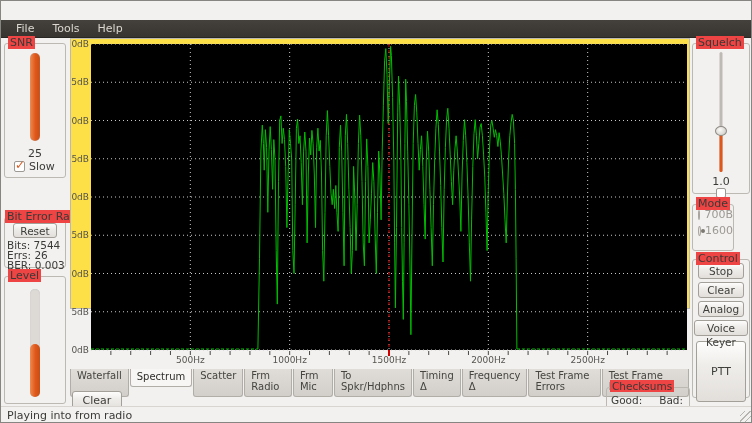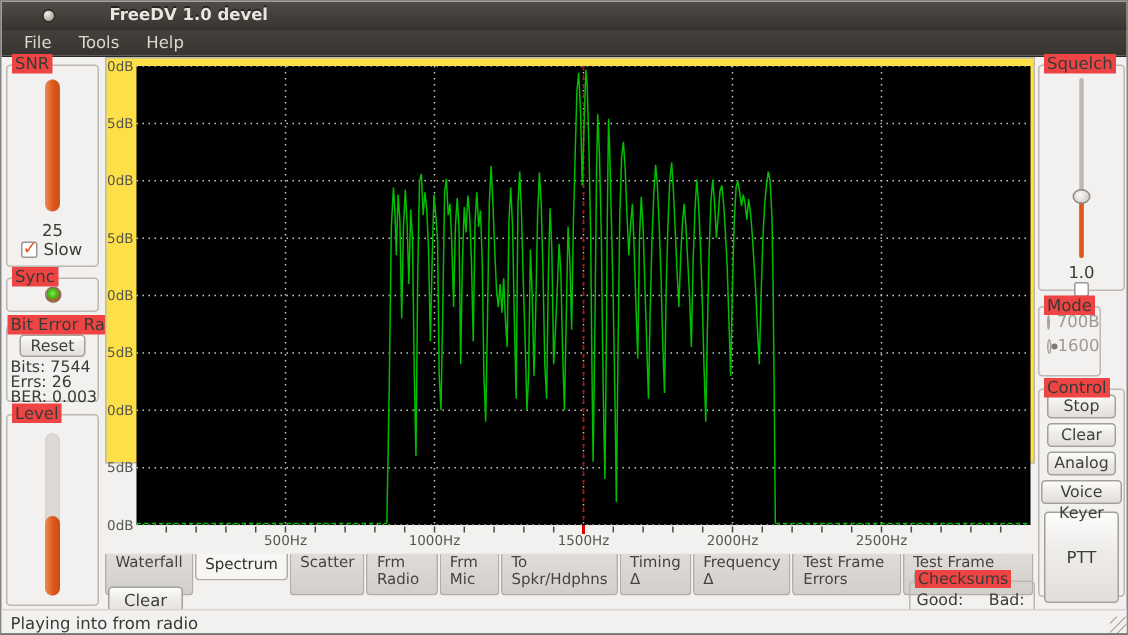--- a/index.html
+++ b/index.html
@@ -78,47 +78,39 @@
   .status-text { position:absolute; left:6px; top:2px; color:#3A3A37; }
   .resize-grip { position:absolute; right:1px; bottom:1px; width:12px; height:12px;
     background:repeating-linear-gradient(135deg, transparent 0 3px, #B8B5B0 3px 4px); }
   .stat-line { font-size:10.5px; line-height:10px; padding-left:2px; }
 </style>
 </head>
 <body>
 
 <div class="window">
 
-  <div class="titlebar">
-    <span class="close-dot"></span>
-    <span class="title-text">FreeDV 1.0 devel</span>
-  </div>
 
   <div class="menubar" id="menubar">
       <span class="menu-item">File</span>
       <span class="menu-item">Tools</span>
       <span class="menu-item">Help</span>
     </div>
 
   <div class="group" style="left:3px; top:42px; width:62px; height:135px;">
     <span class="group-label">SNR</span>
     <div class="vgauge-track vgauge-full" style="top:9px; height:88px; background:linear-gradient(to right,#ED8A50,#E0571A 55%,#C54E15);"></div>
     <div class="small-value" style="position:absolute; left:0; right:0; top:103px;">25</div>
     <div style="position:absolute; left:9px; top:116px; display:flex; gap:4px; align-items:center;">
       <span class="checkbox">
           <span class="mark">✓</span>
         </span>
       <span>Slow</span>
     </div>
   </div>
 
-  <div class="group" style="left:3px; top:184px; width:62px; height:23px;">
-    <span class="group-label">Sync</span>
-    <div class="led"></div>
-  </div>
 
   <div class="group" style="left:3px; top:216px; width:62px; height:51px;">
     <span class="group-label" style="left:0px;">Bit Error Rate</span>
     <button class="btn" style="width:44px; height:15px; margin:5px auto 2px auto; line-height:12px; font-size:10.5px;">Reset</button>
     <div class="stat-line">Bits: 7544</div>
     <div class="stat-line">Errs: 26</div>
     <div class="stat-line">BER: 0.003</div>
   </div>
 
   <div class="group" style="left:3px; top:275px; width:62px; height:128px;">

